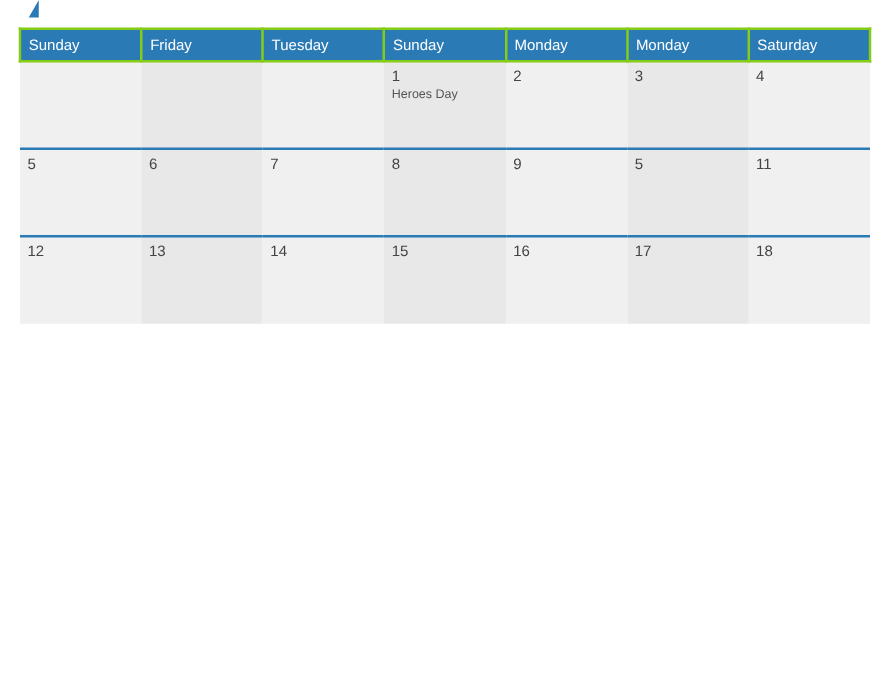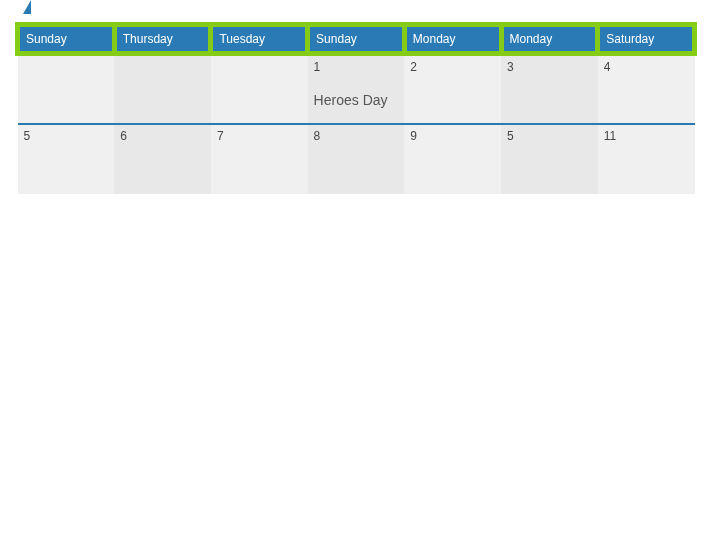--- a/index.html
+++ b/index.html
@@ -67,21 +67,21 @@
       border-collapse: collapse;
       table-layout: fixed;
     }
     .calendar-table thead tr th {
       background-color: #2a7ab5;
       color: #fff;
       font-size: 12px;
       font-weight: normal;
       text-align: left;
       padding: 5px 6px;
-      border: 5px solid #84cc16;
+      border: 2px solid #84cc16;
     }
     .calendar-table tbody tr {
       height: 70px;
     }
     .calendar-table tbody tr td {
       border-top: 2px solid #2a7ab5;
       border-left: none;
       border-right: none;
       border-bottom: none;
       background-color: #f0f0f0;
@@ -92,23 +92,23 @@
     }
     .calendar-table tbody tr td.empty {
       background-color: #f0f0f0;
     }
     .day-number {
       font-size: 12px;
       color: #444;
       display: block;
     }
     .day-event {
-      font-size: 14px;
+      font-size: 10px;
       color: #555;
-      margin-top: 18px;
+      margin-top: 2px;
       display: block;
     }
     
     .calendar-table tbody tr td:nth-child(even) {
       background-color: #e8e8e8;
     }
   </style>
 </head>
 <body>
 
@@ -124,21 +124,21 @@
       </div>
     </div>
     <h1 class="month-title"></h1>
     <span class="country-label"></span>
   </div>
 
   <table class="calendar-table">
     <thead>
       <tr>
       <th>Sunday</th>
-          <th>Thursday</th>
+          <th>Friday</th>
           <th>Tuesday</th>
           <th>Sunday</th>
           <th>Monday</th>
           <th>Monday</th>
           <th>Saturday</th>
         </tr>
     </thead>
     <tbody id="calendar-body">
     <tr>
           <td class="empty"></td>
@@ -174,15 +174,38 @@
           <td>
             <span class="day-number">9</span>
           </td>
           <td>
             <span class="day-number">5</span>
           </td>
           <td>
             <span class="day-number">11</span>
           </td>
         </tr>
+        <tr>
+          <td>
+            <span class="day-number">12</span>
+          </td>
+          <td>
+            <span class="day-number">13</span>
+          </td>
+          <td>
+            <span class="day-number">14</span>
+          </td>
+          <td>
+            <span class="day-number">15</span>
+          </td>
+          <td>
+            <span class="day-number">16</span>
+          </td>
+          <td>
+            <span class="day-number">17</span>
+          </td>
+          <td>
+            <span class="day-number">18</span>
+          </td>
+        </tr>
       </tbody>
   </table>
 </div>
 
 </body></html>

